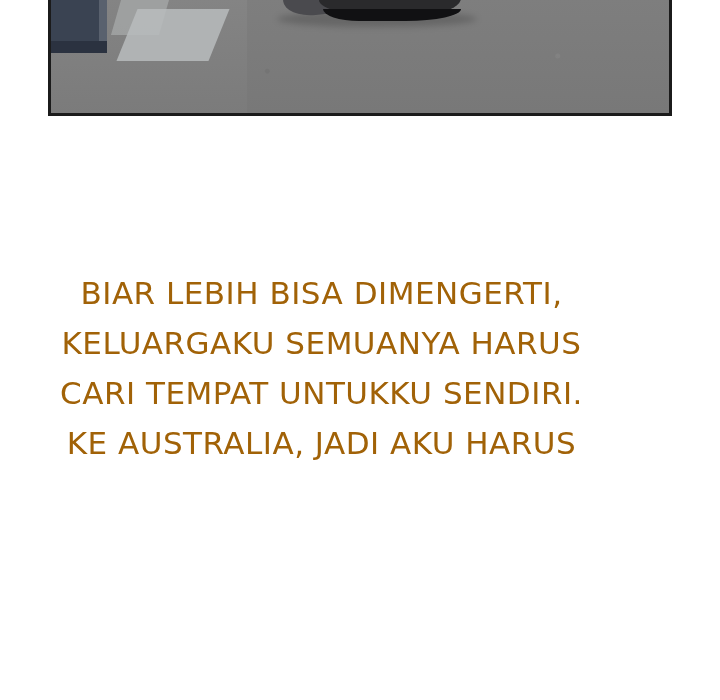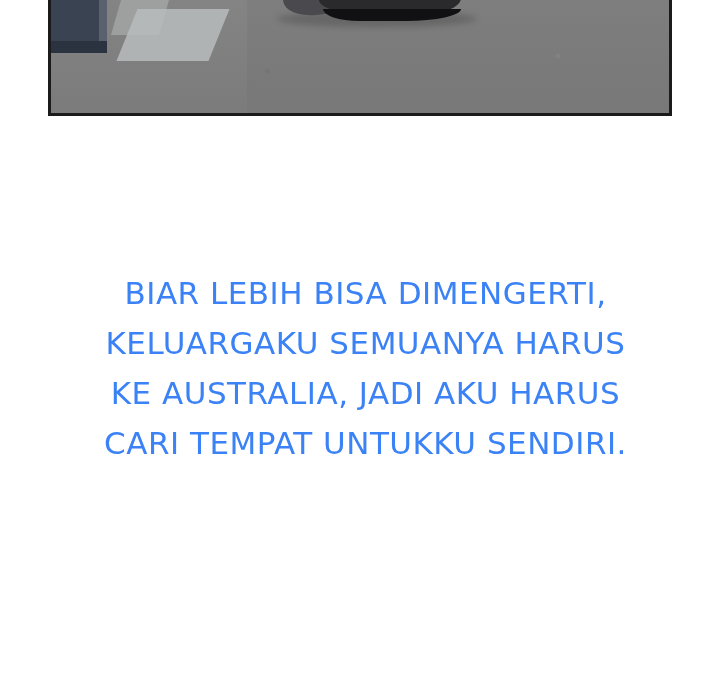--- a/index.html
+++ b/index.html
@@ -158,23 +158,22 @@
   .dialogue {
     position: absolute;
     left: 0;
     top: 268px;
     width: 643px;
     text-align: center;
     font-family: "DejaVu Sans", sans-serif;
     font-size: 31px;
     line-height: 50px;
     letter-spacing: 0.5px;
-    color: #3b82f6;
+    color: #a16207;
     font-weight: 400;
-    padding-left: 44px;
   }
   .dialogue .line {
     display: block;
     white-space: pre;
   }
 </style>
 </head>
 <body>
 
 <div class="page">
@@ -194,17 +193,17 @@
       <div class="shoe-heel"></div>
       <div class="shoe-body"></div>
 
       <div class="shoe-sole"></div>
     </div>
   </div>
 
   <div class="dialogue">
     <span class="line">BIAR LEBIH BISA DIMENGERTI,</span>
     <span class="line">KELUARGAKU SEMUANYA HARUS</span>
+    <span class="line">CARI TEMPAT UNTUKKU SENDIRI.</span>
     <span class="line">KE AUSTRALIA, JADI AKU HARUS</span>
-    <span class="line">CARI TEMPAT UNTUKKU SENDIRI.</span>
   </div>
 
 </div>
 
 </body></html>

